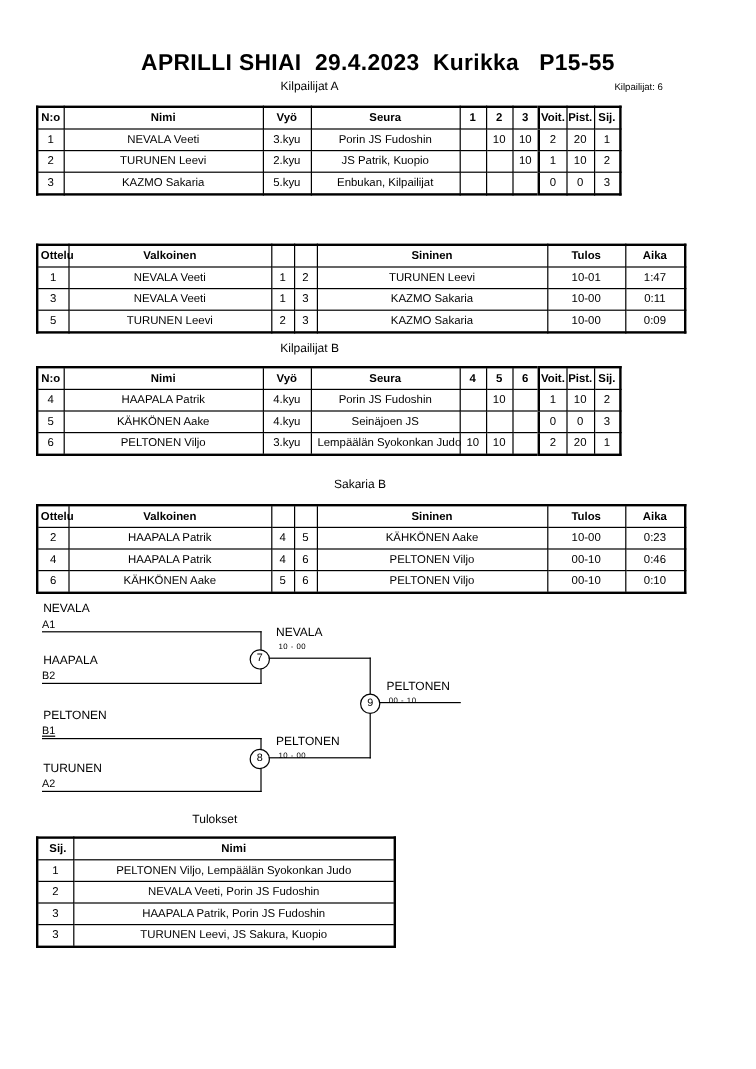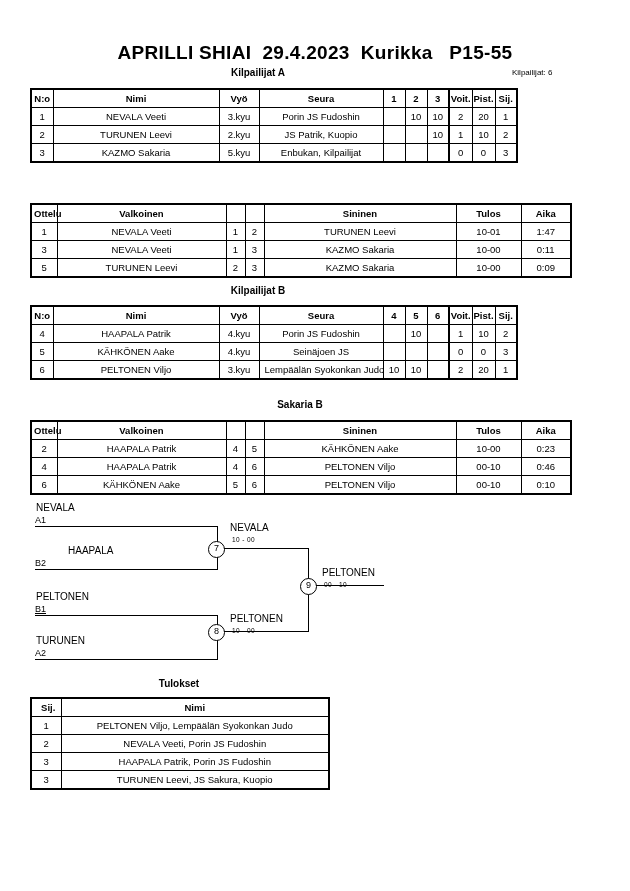--- a/index.html
+++ b/index.html
@@ -33,21 +33,21 @@
     top: 68px;
     left: 512px;
     font-size: 8px;
     white-space: nowrap;
   }
 
   
   .section-heading {
     position: absolute;
     font-size: 10px;
-    font-weight: bold;
+    font-weight: normal;
     white-space: nowrap;
   }
 
   
   table.grid {
     position: absolute;
     border-collapse: collapse;
     table-layout: fixed;
     font-size: 9.5px;
     background: #ffffff;
@@ -389,21 +389,21 @@
     </tr>
   </tbody>
 </table>
 
 <div class="bracket">
 
   <div class="seed-name" style="left:36px; top:7px;">NEVALA</div>
   <div class="seed-code" style="left:35px; top:20px;">A1</div>
   <div class="bline h" style="left:35px; top:31px; width:183px;"></div>
 
-  <div class="seed-name" style="left:36px; top:50px;margin-left:32px;">HAAPALA</div>
+  <div class="seed-name" style="left:36px; top:50px;">HAAPALA</div>
   <div class="seed-code" style="left:35px; top:63px;">B2</div>
   <div class="bline h" style="left:35px; top:74px; width:183px;"></div>
 
   <div class="bline v" style="left:217px; top:31px; height:44px;"></div>
 
   <div class="node" style="left:208px; top:46px;">7</div>
   <div class="win-name" style="left:230px; top:27px;">NEVALA</div>
   <div class="win-score" style="left:232px; top:41px;">10 - 00</div>
   <div class="bline h" style="left:224px; top:53px; width:85px;"></div>
 

